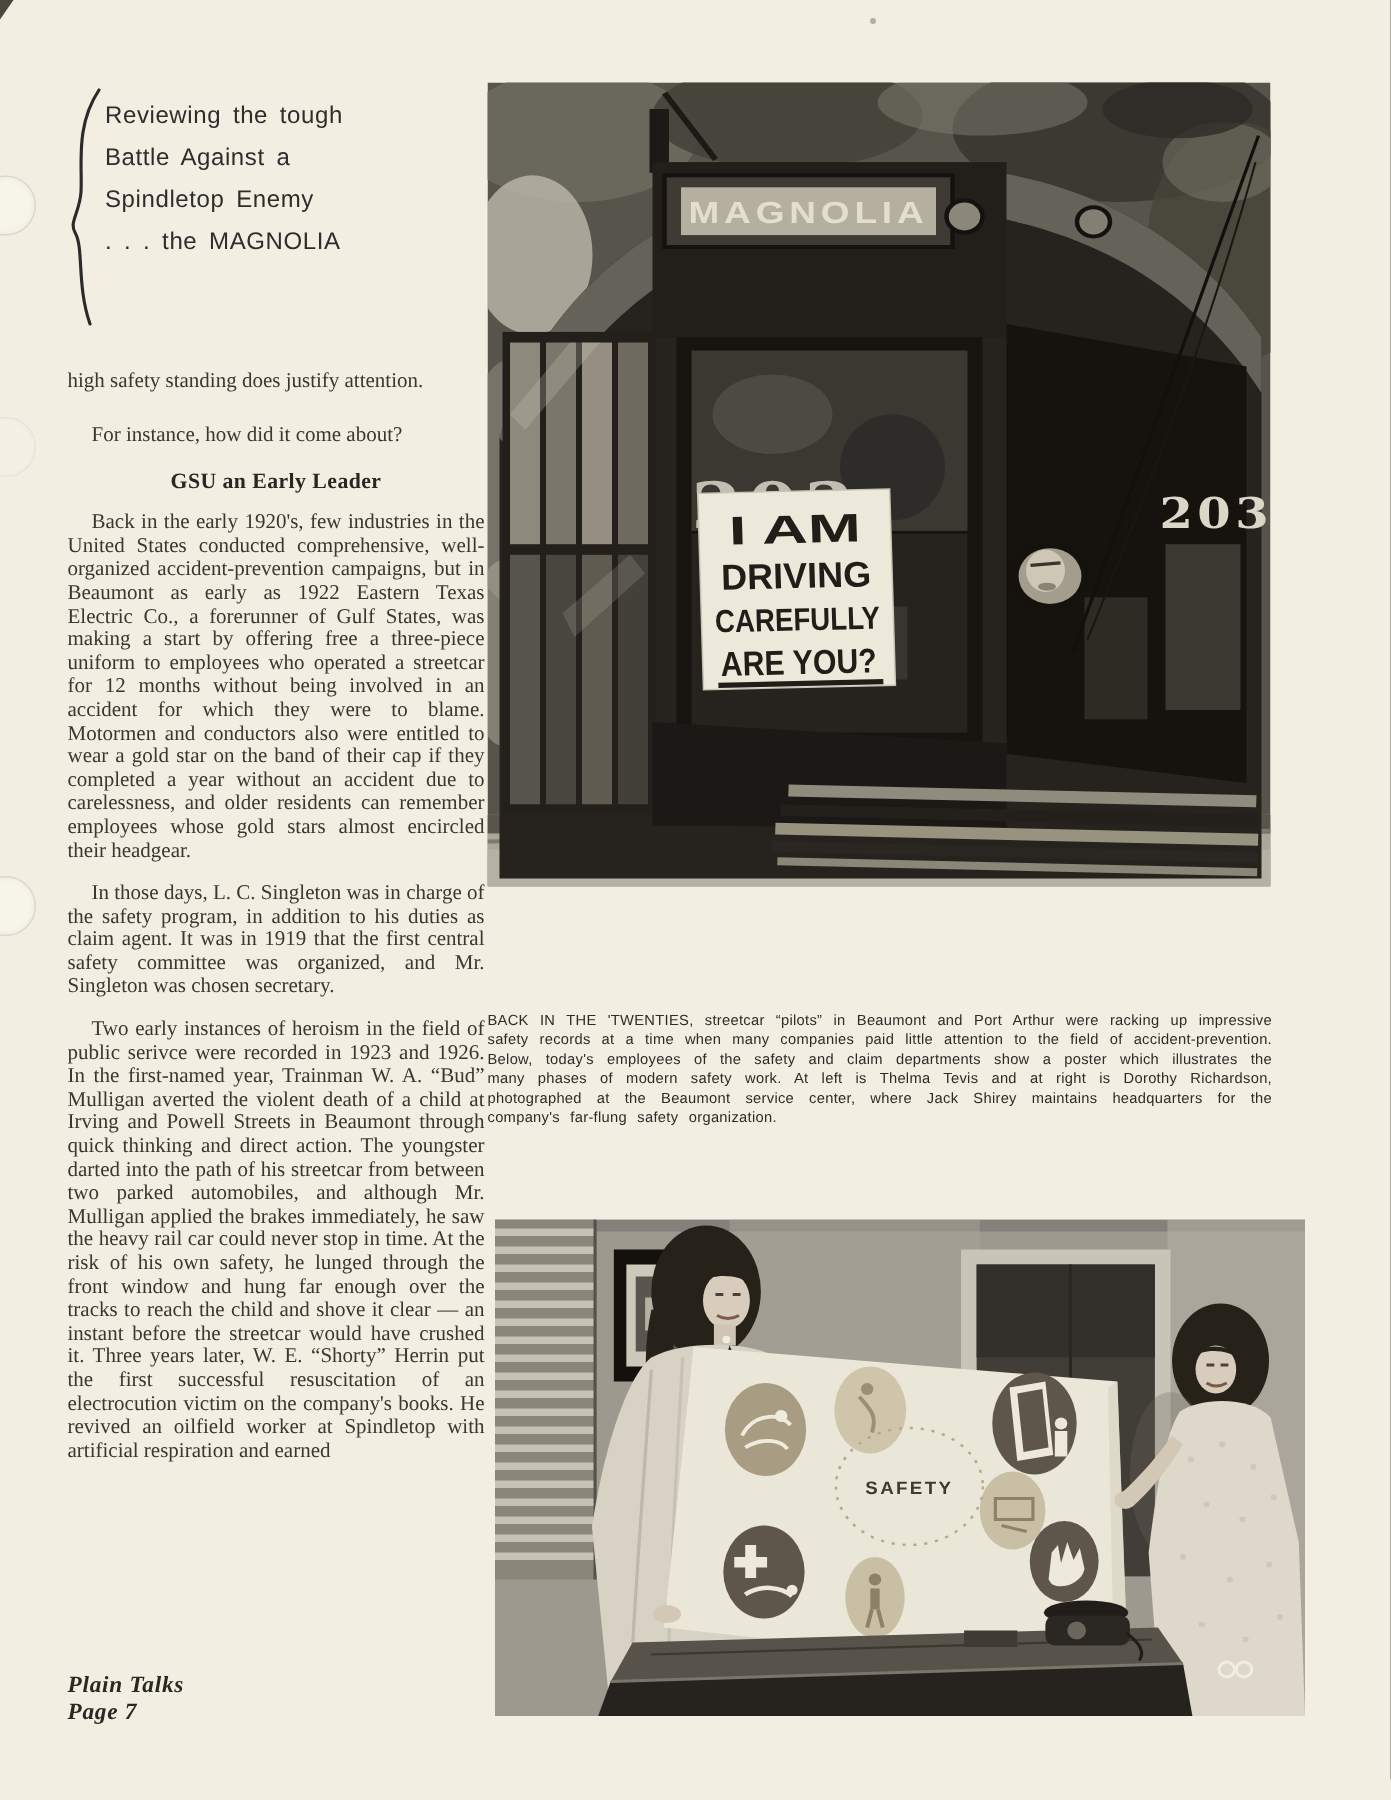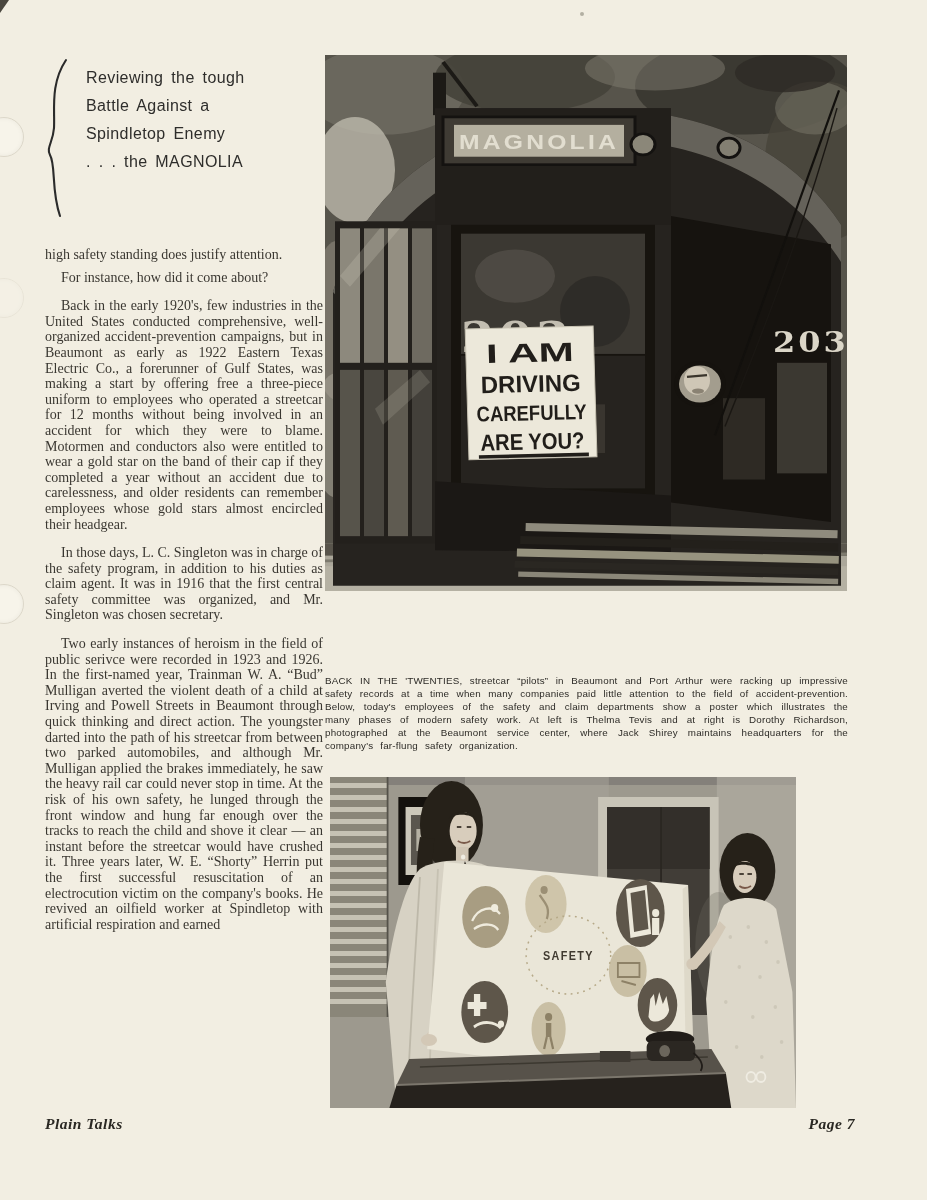--- a/index.html
+++ b/index.html
@@ -7,42 +7,42 @@
         font-family:"Liberation Serif","DejaVu Serif",serif;color:#35322c;}
   
   .hole{position:absolute;left:-16px;width:38px;height:38px;border-radius:50%;
         background:#f7f4ea;border:1px solid #dcd7c9;box-shadow:inset 0 0 5px rgba(0,0,0,.05);}
   .corner-mark{position:absolute;left:0;top:0;width:0;height:0;
         border-top:13px solid #4a473f;border-right:9px solid transparent;}
   .speck{position:absolute;width:4px;height:4px;border-radius:50%;background:#b3afa2;}
   
   .callout{position:absolute;left:42px;top:56px;width:250px;}
   .callout svg{position:absolute;left:0;top:2px;}
-  .callout-lines{margin-left:44px;padding-top:8px;font-family:"Liberation Sans","DejaVu Sans",sans-serif;}
+  .callout-lines{margin-left:28px;padding-top:8px;font-family:"Liberation Sans","DejaVu Sans",sans-serif;}
   .callout-line{font-size:16px;line-height:28px;color:#2e2d2b;letter-spacing:.4px;word-spacing:3px;font-weight:500;}
   
   .column{position:absolute;left:45px;top:247px;width:278px;}
   .column p{margin:0 0 13px 0;font-size:14px;line-height:15.6px;text-align:justify;
             text-indent:16px;color:#3a3731;}
-  .column p.noindent{text-indent:0;margin-bottom:7px;}
+  .column p.noindent{text-indent:0;margin-bottom:20px;}
   .column h3{margin:15px 0 11px 0;font-size:14.5px;text-align:center;color:#2a2722;
              font-weight:bold;letter-spacing:.3px;}
   
   .photo1{position:absolute;left:325px;top:55px;width:522px;height:536px;}
-  .photo2{position:absolute;left:330px;top:777px;width:466px;height:331px;text-align:right;}
+  .photo2{position:absolute;left:330px;top:813px;width:540px;height:331px;text-align:right;}
   .photo1 svg,.photo2 svg{display:block;width:100%;height:100%;}
   
   .caption{position:absolute;left:325px;top:675px;width:523px;
            font-family:"Liberation Sans","DejaVu Sans",sans-serif;
            font-size:9.8px;line-height:12.9px;font-weight:400;color:#2d2b27;
            text-align:justify;word-spacing:4px;letter-spacing:.2px;}
   
   .footer{position:absolute;left:45px;top:1115px;width:810px;display:flex;
           justify-content:space-between;font-size:15.5px;font-weight:bold;font-style:italic;
-          color:#2a2823;letter-spacing:.5px;}
+          color:#2a2823;letter-spacing:.5px;flex-direction:column;}
   .ph-text{font-family:"Liberation Sans","DejaVu Sans",sans-serif;font-weight:bold;}
   .serif-num{font-family:"DejaVu Serif","Liberation Serif",serif;font-weight:bold;}
 </style>
 </head>
 <body>
 
 <div class="page">
 
   <div class="corner-mark"></div>
   <div class="hole" style="top:117px"></div>
@@ -58,22 +58,23 @@
       <div class="callout-line">Reviewing the tough</div>
       <div class="callout-line">Battle Against a</div>
       <div class="callout-line">Spindletop Enemy</div>
       <div class="callout-line">. . . the MAGNOLIA</div>
     </div>
   </div>
 
   <div class="column">
     <p class="noindent">high safety standing does justify attention.</p>
     <p>For instance, how did it come about?</p>
+    <h3>GSU an Early Leader</h3>
     <p>Back in the early 1920's, few industries in the United States conducted comprehensive, well-organized accident-prevention campaigns, but in Beaumont as early as 1922 Eastern Texas Electric Co., a forerunner of Gulf States, was making a start by offering free a three-piece uniform to employees who operated a streetcar for 12 months without being involved in an accident for which they were to blame. Motormen and conductors also were entitled to wear a gold star on the band of their cap if they completed a year without an accident due to carelessness, and older residents can remember employees whose gold stars almost encircled their headgear.</p>
-    <p>In those days, L. C. Singleton was in charge of the safety program, in addition to his duties as claim agent. It was in 1916 that the first central safety committee was organized, and Mr. Singleton was chosen secretary.</p>
+    <p>In those days, L. C. Singleton was in charge of the safety program, in addition to his duties as claim agent. It was in 1919 that the first central safety committee was organized, and Mr. Singleton was chosen secretary.</p>
     <p>Two early instances of heroism in the field of public serivce were recorded in 1923 and 1926. In the first-named year, Trainman W. A. “Bud” Mulligan averted the violent death of a child at Irving and Powell Streets in Beaumont through quick thinking and direct action. The youngster darted into the path of his streetcar from between two parked automobiles, and although Mr. Mulligan applied the brakes immediately, he saw the heavy rail car could never stop in time. At the risk of his own safety, he lunged through the front window and hung far enough over the tracks to reach the child and shove it clear — an instant before the streetcar would have crushed it. Three years later, W. E. “Shorty” Herrin put the first successful resuscitation of an electrocution victim on the company's books. He revived an oilfield worker at Spindletop with artificial respiration and earned</p>
   </div>
 
   <div class="photo1">
     <svg viewBox="0 0 522 606" preserveAspectRatio="none">
 
       <rect width="522" height="606" fill="#57544b"></rect>
       <g>
         <ellipse cx="60" cy="40" rx="80" ry="50" fill="#6f6c61" opacity=".8"></ellipse>
         <ellipse cx="200" cy="25" rx="90" ry="40" fill="#45423a" opacity=".9"></ellipse>

